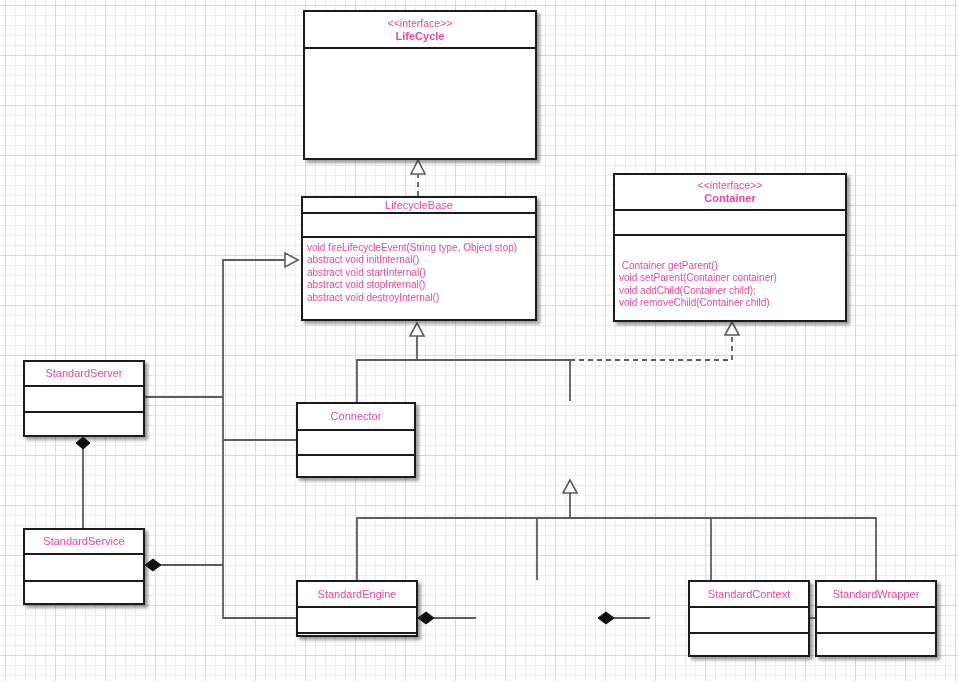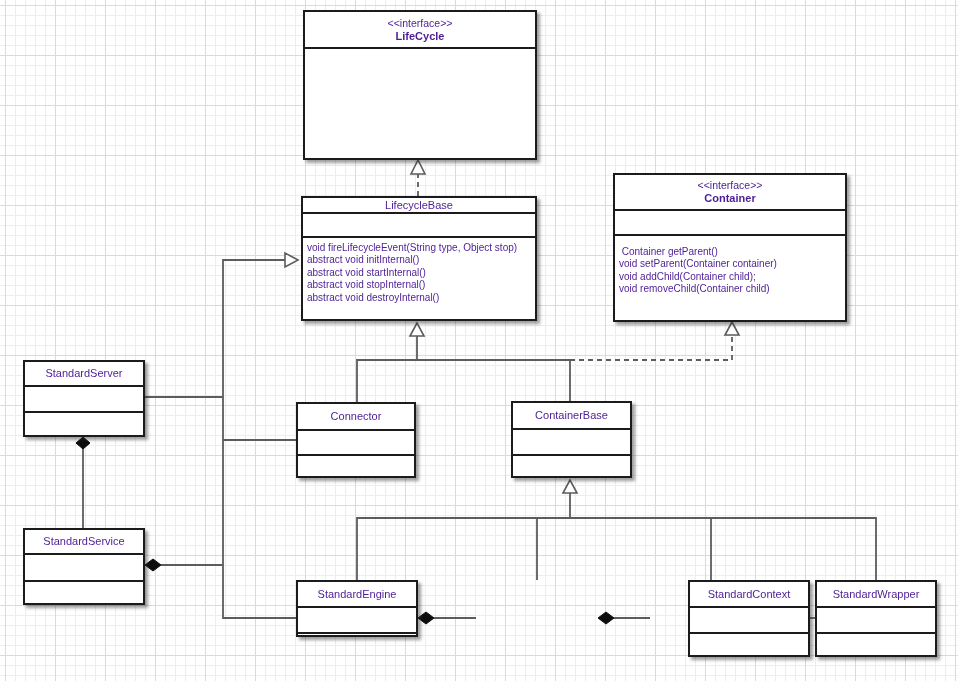--- a/index.html
+++ b/index.html
@@ -27,21 +27,21 @@
   .dia { fill:#0d0d0d; stroke:#0d0d0d; }
 
   .uml-box {
     position:absolute; z-index:1;
     box-sizing:border-box;
     background:#ffffff;
     border:2px solid #1b1b1b;
     box-shadow:3px 3px 3px rgba(40,40,40,0.45);
     display:flex; flex-direction:column;
     overflow:hidden;
-    color:#4c1d95;
+    color:#ec4899;
   }
   .cpt { box-sizing:border-box; flex:0 0 auto; }
   .cpt + .cpt { border-top:2px solid #1b1b1b; }
   .cpt.title {
     display:flex; flex-direction:column;
     justify-content:center; align-items:center;
     text-align:center; font-size:11px; line-height:13px;
   }
   .stereo { font-size:10.5px; }
   .iface .cname { font-weight:bold; }
@@ -114,21 +114,21 @@
       <div class="m">abstract void destroyInternal()</div>
     </div>
   </div>
 
   <div class="uml-box iface" style="left:613px; top:173px; width:234px; height:149px;">
     <div class="cpt title" style="height:34px;">
       <div class="stereo">&lt;&lt;interface&gt;&gt;</div>
       <div class="cname">Container</div>
     </div>
     <div class="cpt attrs" style="height:25px;"></div>
-    <div class="cpt methods" style="padding-top:10px;">
+    <div class="cpt methods" style="padding-top:24px;">
       <div class="m"> Container getParent()</div>
       <div class="m">void setParent(Container container)</div>
       <div class="m">void addChild(Container child);</div>
       <div class="m">void removeChild(Container child)</div>
     </div>
   </div>
 
   <div class="uml-box" style="left:23px; top:360px; width:122px; height:77px;">
     <div class="cpt title" style="height:23px;">
       <div class="cname">StandardServer</div>
@@ -146,27 +146,20 @@
   </div>
 
   <div class="uml-box" style="left:296px; top:402px; width:120px; height:76px;">
     <div class="cpt title" style="height:25px;">
       <div class="cname">Connector</div>
     </div>
     <div class="cpt attrs" style="height:25px;"></div>
     <div class="cpt methods"></div>
   </div>
 
-  <div class="uml-box" style="left:511px; top:401px; width:121px; height:77px;">
-    <div class="cpt title" style="height:25px;">
-      <div class="cname">ContainerBase</div>
-    </div>
-    <div class="cpt attrs" style="height:26px;"></div>
-    <div class="cpt methods"></div>
-  </div>
 
   <div class="uml-box" style="left:296px; top:580px; width:122px; height:57px;">
     <div class="cpt title" style="height:24px;">
       <div class="cname">StandardEngine</div>
     </div>
     <div class="cpt attrs" style="height:26px;"></div>
     <div class="cpt methods"></div>
   </div>
 
 

